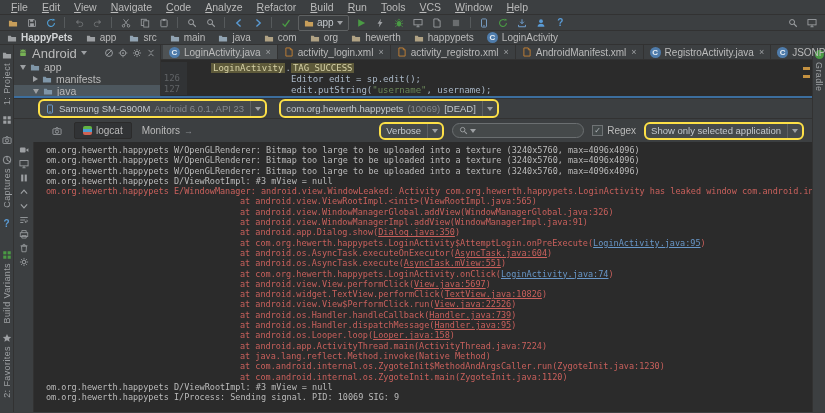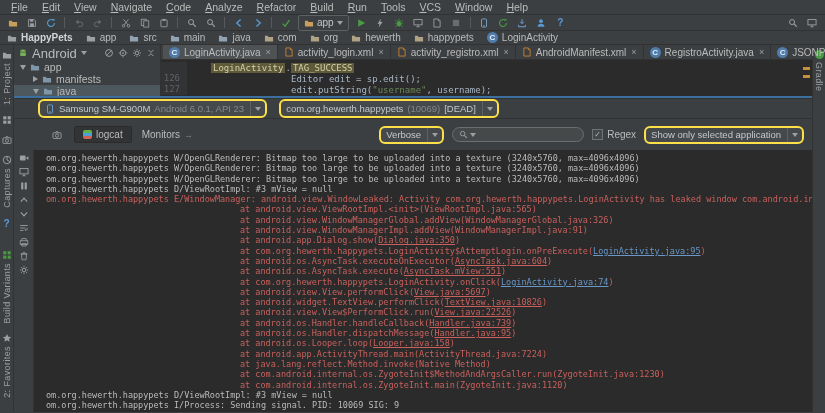--- a/index.html
+++ b/index.html
@@ -78,21 +78,21 @@
              color:#c0c3c5;flex-shrink:0;}
   .mt-right{margin-left:auto;display:flex;align-items:center;gap:7px;color:#9da0a3;}
   .devrow{height:20px;display:flex;align-items:center;gap:12px;padding-left:24px;
           border-top:1px solid #323232;box-sizing:border-box;flex-shrink:0;}
   .combo{height:15px;background:#45494b;border:2px solid #fde047;display:flex;align-items:center;
          gap:4px;padding:0 0 0 5px;font-size:9.5px;border-radius:6px;white-space:nowrap;}
   .combo .cmain{color:#c3c8cc;}
   .combo .csub{color:#85898d;}
   .caret-box{border-left:1px solid #5e6162;padding:0 4px;margin-left:2px;height:100%;
              display:flex;align-items:center;}
-  .logbar{height:32px;display:flex;align-items:center;border-top:1px solid #323232;
+  .logbar{height:24px;display:flex;align-items:center;border-top:1px solid #323232;
           box-sizing:border-box;font-size:10px;padding:0 8px 0 38px;flex-shrink:0;gap:2px;}
   .mtab{padding:2px 8px;display:flex;gap:4px;align-items:center;color:#bbbbbb;white-space:nowrap;}
   .mtab.active{background:#313335;border:1px solid #2b2b2b;border-radius:2px;}
   .logcat-ic{width:9px;height:9px;border-radius:2px;flex-shrink:0;
              background:linear-gradient(#62b543 33%,#4b9fd5 33% 66%,#d06253 66%);}
   .marrow{color:#85898d;font-size:9px;}
   .lb-right{margin-left:auto;display:flex;align-items:center;gap:8px;}
   .search-box{width:118px;height:13px;border:1px solid #6b6f71;border-radius:8px;background:#45494a;
               display:flex;align-items:center;padding:0 6px;gap:2px;}
   .cb{width:9px;height:9px;background:#43494a;border:1px solid #6f7375;display:flex;

